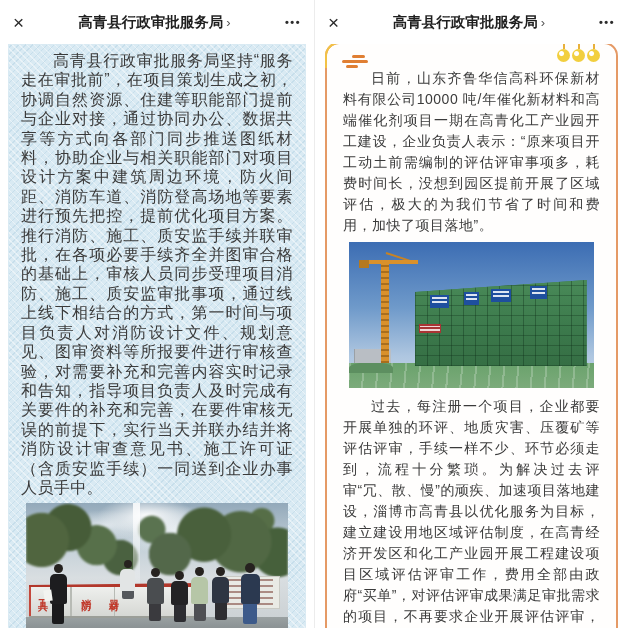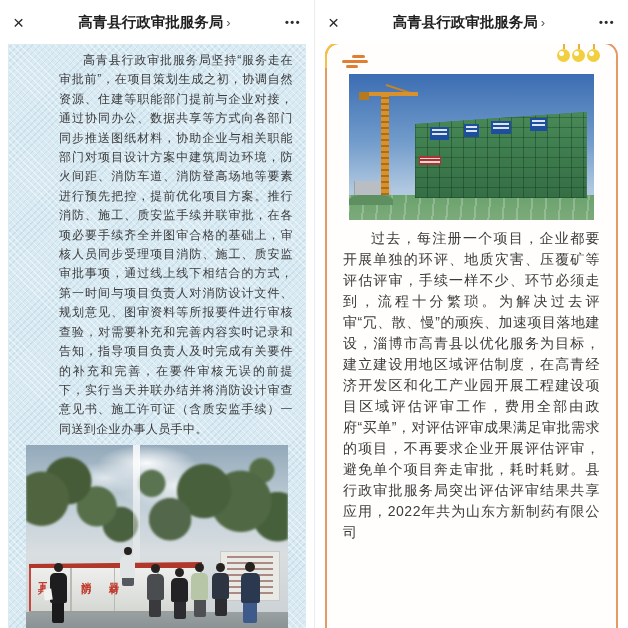--- a/index.html
+++ b/index.html
@@ -18,21 +18,21 @@
   
   .cjk { color:#3b3b3b; text-align:justify; text-indent:2em; word-break:break-all; }
 
   
   .left-bg { position:absolute; top:44px; left:8px; right:8px; bottom:0;
     background-color:#d9eaf3;
     background-image:
       repeating-linear-gradient(45deg, rgba(255,255,255,.45) 0 1px, transparent 1px 5px),
       repeating-linear-gradient(-45deg, rgba(164,200,220,.35) 0 1px, transparent 1px 5px);
     padding:7px 13px 0 13px; display:flex; flex-direction:column; }
-  .left-text { font-size:12px; line-height:19.4px; letter-spacing:.4px;margin-left:38px; }
+  .left-text { font-size:16px; line-height:19.4px; letter-spacing:.4px; }
   .photo-left { position:relative; flex:1; margin:6px 5px 0 5px; overflow:hidden; background:linear-gradient(180deg,#93a9ba 0%,#c3d0d8 34%,#d9dee1 60%,#c9cfd2 100%); }
   .clouds { position:absolute; inset:0;
     background:
       radial-gradient(ellipse 70px 26px at 46% 10%, rgba(255,255,255,.95), transparent 70%),
       radial-gradient(ellipse 90px 36px at 58% 22%, rgba(250,252,253,.8), transparent 70%),
       radial-gradient(ellipse 60px 22px at 30% 18%, rgba(244,248,250,.7), transparent 70%); }
   .flare { position:absolute; top:0; bottom:30%; left:41%; width:7px;
     background:linear-gradient(180deg, rgba(255,255,255,.85), rgba(255,255,255,.15)); }
   .trees { position:absolute; top:0; left:0; right:0; height:70%; filter:blur(1px);
     background:
@@ -210,20 +210,21 @@
         </div>
       <div class="ornament orn2">
           <span class="string"></span>
           <span class="ball"></span>
         </div>
       <div class="ornament orn3">
           <span class="string"></span>
           <span class="ball"></span>
         </div>
 
+      <p class="cjk right-text">日前，山东齐鲁华信高科环保新材料有限公司10000 吨/年催化新材料和高端催化剂项目一期在高青化工产业园开工建设，企业负责人表示：“原来项目开工动土前需编制的评估评审事项多，耗费时间长，没想到园区提前开展了区域评估，极大的为我们节省了时间和费用，加快了项目落地”。</p>
 
       <div class="photo-right">
         <div class="ground-r"></div>
         <div class="dirt-pile"></div>
         <div class="bldg-far"></div>
         <div class="tie"></div>
         <div class="jib"></div>
         <div class="jib-tip"></div>
         <div class="mast"></div>
         <div class="building"></div>

